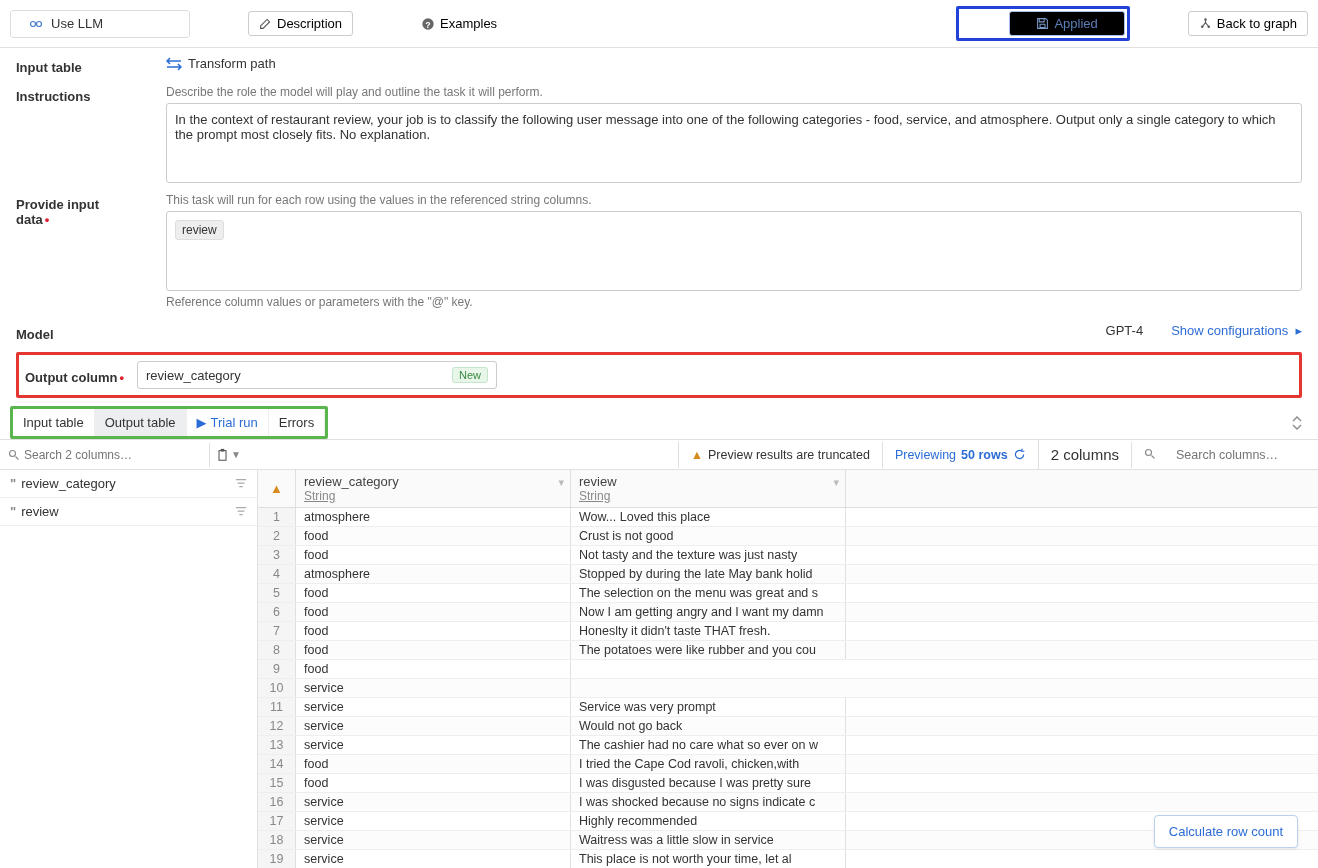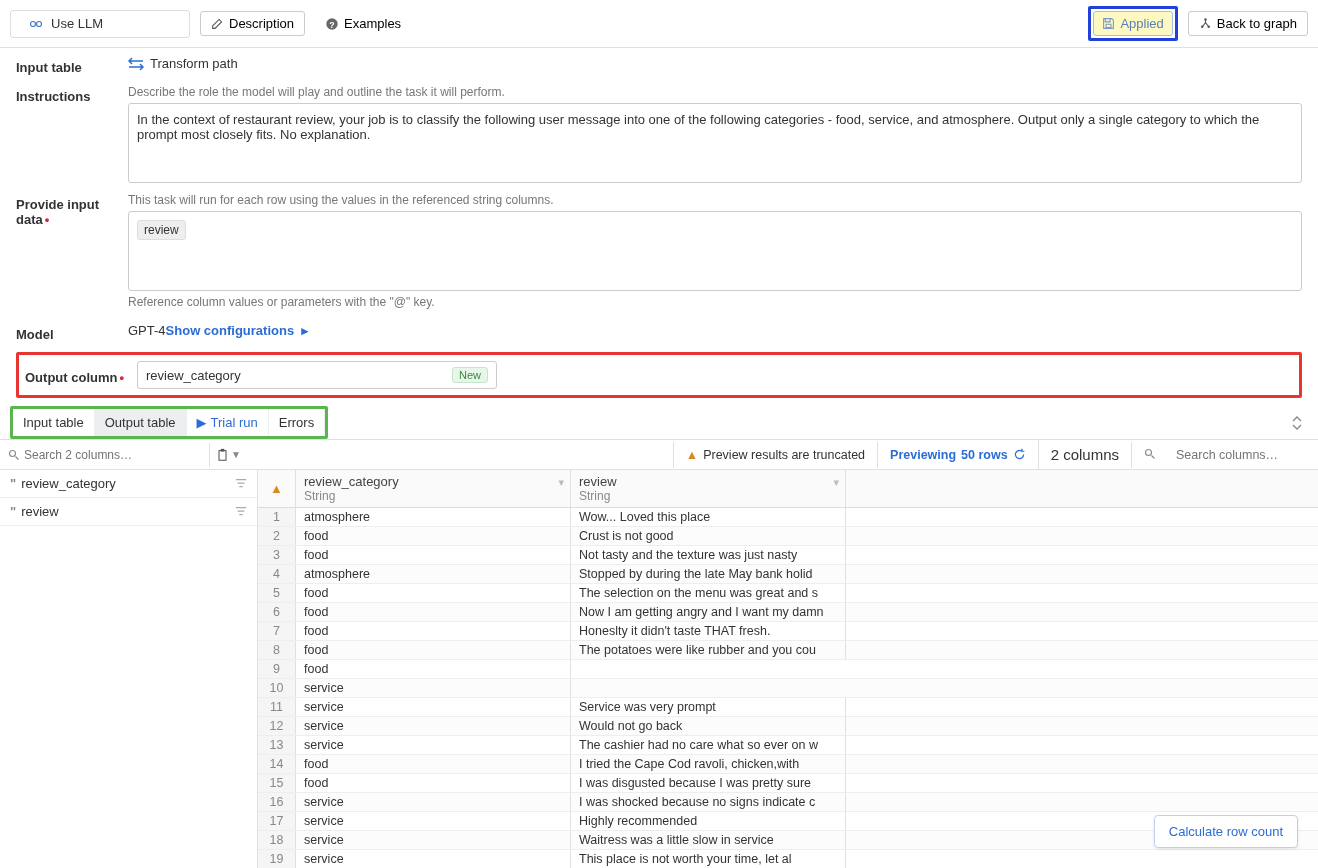--- a/index.html
+++ b/index.html
@@ -1,66 +1,66 @@
 <!DOCTYPE html>
 <html><head>
 <meta charset="utf-8">
 <style>
 * { box-sizing: border-box; margin: 0; padding: 0; font-family: -apple-system, BlinkMacSystemFont, "Segoe UI", Helvetica, Arial, sans-serif; }
 body { background: #fff; font-size: 13px; color: #333; width: 1318px; }
 .toolbar { display: flex; align-items: center; padding: 6px 10px; border-bottom: 1px solid #e0e0e0; gap: 10px; }
 .tb-left { display: flex; align-items: center; gap: 10px; flex: 1; }
 .tb-icon { width: 18px; height: 18px; display: inline-flex; align-items: center; justify-content: center; }
 .use-llm { display: flex; align-items: center; gap: 6px; border: 1px solid #ddd; padding: 4px 16px; border-radius: 3px; min-width: 180px; }
-.btn { display: inline-flex; align-items: center; gap: 5px; border: 1px solid #ccc; background: #fff; padding: 4px 10px; border-radius: 3px; cursor: pointer; font-size: 13px; }
-.btn-applied { background: #fef9c3; border: 1px solid #a5c0ee; color: #5a7fb8; padding: 4px 8px; }
+.btn { display: inline-flex; align-items: center; gap: 5px; border: 1px solid #ccc; background: #fff; padding: 4px 10px; border-radius: 3px; cursor: pointer; font-size: 13px; margin-left: 48px; }
+.btn-applied { background: #000000; border: 1px solid #a5c0ee; color: #5a7fb8; padding: 4px 26px; }
 .applied-wrap { border: 3px solid #2141d8; padding: 2px; border-radius: 2px; }
 .form { padding: 8px 16px; }
 .row { display: flex; align-items: flex-start; gap: 12px; margin-bottom: 10px; }
 .label-col { width: 100px; font-size: 13px; color: #333; font-weight: 600; padding-top: 4px; }
-.field-col { flex: 1; }
+.field-col { flex: 1; margin-left: 38px; }
 .transform-path { display: flex; align-items: center; gap: 6px; }
 .hint { color: #777; font-size: 12px; margin-bottom: 4px; }
 .textarea { border: 1px solid #ccc; border-radius: 3px; padding: 8px; width: 100%; min-height: 80px; font-size: 13px; color: #333; }
 .chip { display: inline-block; background: #eee; border: 1px solid #ddd; border-radius: 3px; padding: 2px 6px; font-size: 12px; }
 .req-star { color: #d23; margin-left: 2px; }
-.model-row { display: flex; align-items: center; gap: 0; }
-.link { color: #2c6cd6; cursor: pointer; font-weight: bold; }
+.model-row { display: flex; align-items: center; gap: 28px; justify-content: flex-end; }
+.link { color: #2c6cd6; cursor: pointer; }
 .output-box { border: 3px solid #e53631; padding: 6px; border-radius: 2px; display: flex; align-items: center; gap: 12px; margin-top: 4px; }
 .output-box .label-col { width: 100px; }
 .oc-input { border: 1px solid #ccc; border-radius: 3px; padding: 5px 8px; width: 360px; display: flex; align-items: center; justify-content: space-between; }
 .new-badge { background: #e8f5e9; color: #3a8a44; border: 1px solid #c5e5cb; padding: 1px 6px; border-radius: 3px; font-size: 11px; }
 .tabs-wrap { display: flex; align-items: center; justify-content: space-between; padding: 0 10px; }
 .tabs-box { border: 3px solid #5bb54f; display: flex; align-items: center; border-radius: 2px; }
 .tab { padding: 6px 10px; background: #fff; cursor: pointer; font-size: 13px; border-right: 1px solid #eee; }
 .tab.active { background: #eceef0; }
 .tab.trial { color: #2c6cd6; display: flex; align-items: center; gap: 4px; }
 .expand-icon { color: #888; cursor: pointer; padding: 4px; }
 .mid-bar { display: flex; align-items: center; border-top: 1px solid #e0e0e0; border-bottom: 1px solid #e0e0e0; }
 .search-cols { display: flex; align-items: center; gap: 4px; padding: 5px 8px; border-right: 1px solid #e0e0e0; width: 210px; }
 .search-cols input { border: none; outline: none; font-size: 12px; flex: 1; }
 .copy-group { display: flex; align-items: center; gap: 2px; padding: 5px 6px; }
 .mid-right { margin-left: auto; display: flex; align-items: center; }
 .warnbox { display: flex; align-items: center; gap: 5px; padding: 6px 12px; border-left: 1px solid #e0e0e0; font-size: 12.5px; }
 .warn-ico { color: #d88a1f; }
-.prevbox { display: flex; align-items: center; gap: 5px; padding: 6px 12px; border-left: 1px solid #e0e0e0; font-size: 12.5px; color: #2c6cd6; font-weight: bold; }
+.prevbox { display: flex; align-items: center; gap: 5px; padding: 6px 12px; border-left: 1px solid #e0e0e0; font-size: 12.5px; color: #2c6cd6; }
 .colcount { padding: 6px 12px; border-left: 1px solid #e0e0e0; font-size: 15px; }
 .search2 { display: flex; align-items: flex-start; gap: 20px; padding: 6px 12px; border-left: 1px solid #e0e0e0; font-size: 12.5px; }
 .search2 input { border: none; outline: none; font-size: 12.5px; width: 130px; }
 .lower { display: flex; }
 .sidebar { width: 258px; border-right: 1px solid #e0e0e0; }
 .sb-row { display: flex; align-items: center; justify-content: space-between; padding: 6px 10px; border-bottom: 1px solid #eee; font-size: 13px; }
 .quote-ico { color: #888; margin-right: 5px; font-weight: bold; }
 .filter-ico { color: #aaa; }
 .tablewrap { flex: 1; overflow: hidden; }
 .thead { display: flex; border-bottom: 1px solid #ddd; background: #fafafa; }
 .th-num { width: 38px; display: flex; align-items: center; justify-content: center; border-right: 1px solid #e0e0e0; }
 .th-col { flex: 0 0 275px; border-right: 1px solid #e0e0e0; padding: 4px 8px; position: relative; }
 .th-col .cname { font-size: 13px; color: #444; }
-.th-col .ctype { font-size: 12px; color: #888; }
+.th-col .ctype { font-size: 12px; color: #888; text-decoration: underline; }
 .th-col .menu-ico { position: absolute; right: 6px; top: 6px; color: #bbb; font-size: 11px; }
 .tr { display: flex; border-bottom: 1px solid #eee; font-family: "Courier New", monospace; font-size: 12.5px; height: 19px; line-height: 19px; }
 .tr:nth-child(even) { background: #fcfcfc; }
 .td-num { width: 38px; text-align: center; color: #888; border-right: 1px solid #e0e0e0; background: #f5f5f5; }
 .td { flex: 0 0 275px; border-right: 1px solid #e0e0e0; padding: 0 8px; white-space: nowrap; overflow: hidden; }
 .calc-btn { position: fixed; right: 20px; bottom: 20px; background: #fff; border: 1px solid #bcd0f0; color: #2c6cd6; padding: 8px 14px; border-radius: 4px; cursor: pointer; font-size: 13px; box-shadow: 0 1px 3px rgba(0,0,0,0.1); }
 svg { display: block; }
 </style>
 </head>
 <body>

